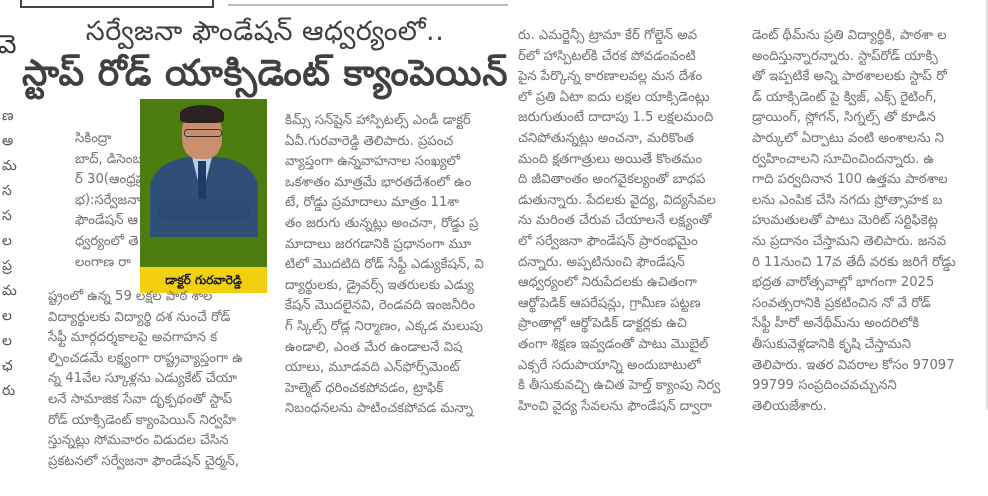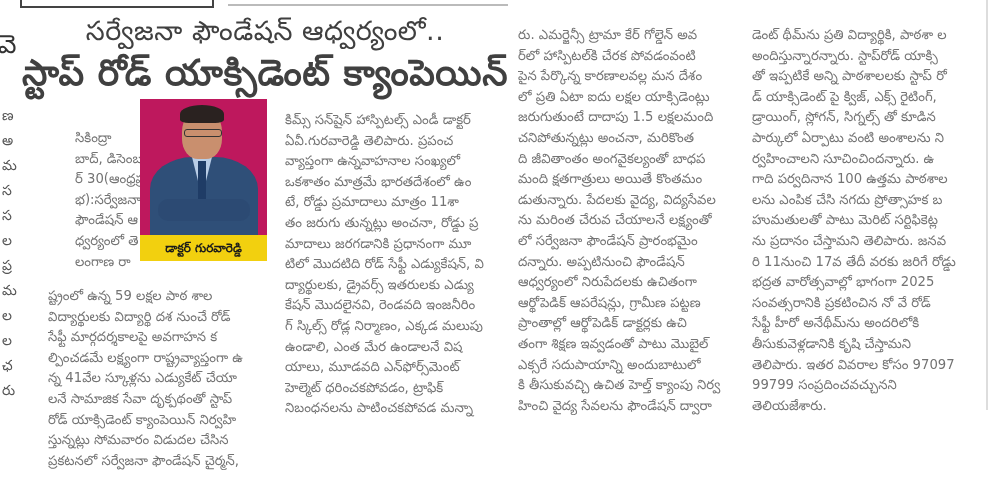--- a/index.html
+++ b/index.html
@@ -33,22 +33,22 @@
     position:absolute; font-size:13.2px; line-height:20.6px; color:#737373;
     text-align:justify;
   }
   .col .l { display:block; white-space:nowrap; overflow:hidden; }
   .c1a { left:75px; top:100px; width:80px;margin-top:28px; }
   .c1b { left:48px; top:266px; width:210px;margin-top:20px; }
   .c2 { left:285px; top:110px; width:222px; }
   .c3 { left:518px; top:25px; width:222px; }
   .c4 { left:752px; top:25px; width:222px; }
   .photo {
-    position:absolute; left:140px; top:99px; width:127px; height:162px;
-    background:#be185d; overflow:hidden;
+    position:absolute; left:140px; top:99px; width:127px; height:194px;
+    background:#4d7c0f; overflow:hidden;
   }
   .photo .head {
     position:absolute; left:42px; top:10px; width:40px; height:50px; border-radius:45% 45% 40% 40%;
     background:#c98f6e;
   }
   .photo .hair {
     position:absolute; left:40px; top:6px; width:44px; height:18px; border-radius:50% 50% 20% 20%;
     background:#2a2220;
   }
   .photo .glasses {
@@ -154,22 +154,22 @@
     <span class="l">హెల్మెట్ ధరించకపోవడం, ట్రాఫిక్</span>
     <span class="l">నిబంధనలను పాటించకపోవడ మన్నా</span>
   </div>
 <div class="col c3" id="col3">
     <span class="l">రు. ఎమర్జెన్సీ ట్రామా కేర్  గోల్డెన్ అవ</span>
     <span class="l">ర్‌లో హాస్పిటల్‌కి చేరక పోవడంవంటి</span>
     <span class="l">పైన పేర్కొన్న కారణాలవల్ల మన దేశం</span>
     <span class="l">లో ప్రతి ఏటా ఐదు లక్షల యాక్సిడెంట్లు</span>
     <span class="l">జరుగుతుంటే దాదాపు 1.5 లక్షలమంది</span>
     <span class="l">చనిపోతున్నట్లు  అంచనా,  మరికొంత</span>
+    <span class="l">మంది క్షతగాత్రులు అయితే కొంతమం</span>
     <span class="l">ది జీవితాంతం అంగవైకల్యంతో బాధప</span>
-    <span class="l">మంది క్షతగాత్రులు అయితే కొంతమం</span>
     <span class="l">డుతున్నారు. పేదలకు వైద్య, విద్యసేవల</span>
     <span class="l">ను మరింత చేరువ చేయాలనే లక్ష్యంతో</span>
     <span class="l">లో సర్వేజనా ఫౌండేషన్ ప్రారంభమైం</span>
     <span class="l">దన్నారు.  అప్పటినుంచి  ఫౌండేషన్</span>
     <span class="l">ఆధ్వర్యంలో నిరుపేదలకు ఉచితంగా</span>
     <span class="l">ఆర్థోపెడిక్ ఆపరేషన్లు, గ్రామీణ పట్టణ</span>
     <span class="l">ప్రాంతాల్లో ఆర్థోపెడిక్ డాక్టర్లకు ఉచి</span>
     <span class="l">తంగా శిక్షణ ఇవ్వడంతో పాటు మొబైల్</span>
     <span class="l">ఎక్సరే సదుపాయాన్ని అందుబాటులో</span>
     <span class="l">కి తీసుకువచ్చి ఉచిత హెల్త్ క్యాంపు నిర్వ</span>

